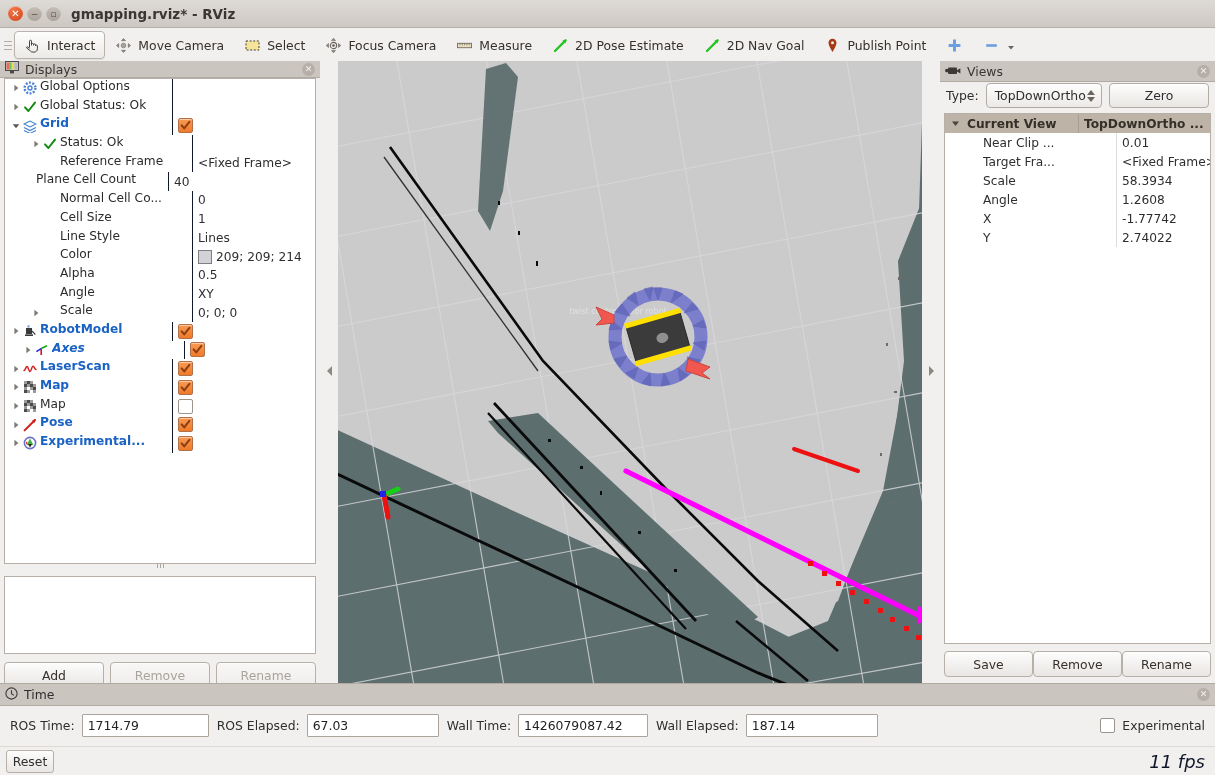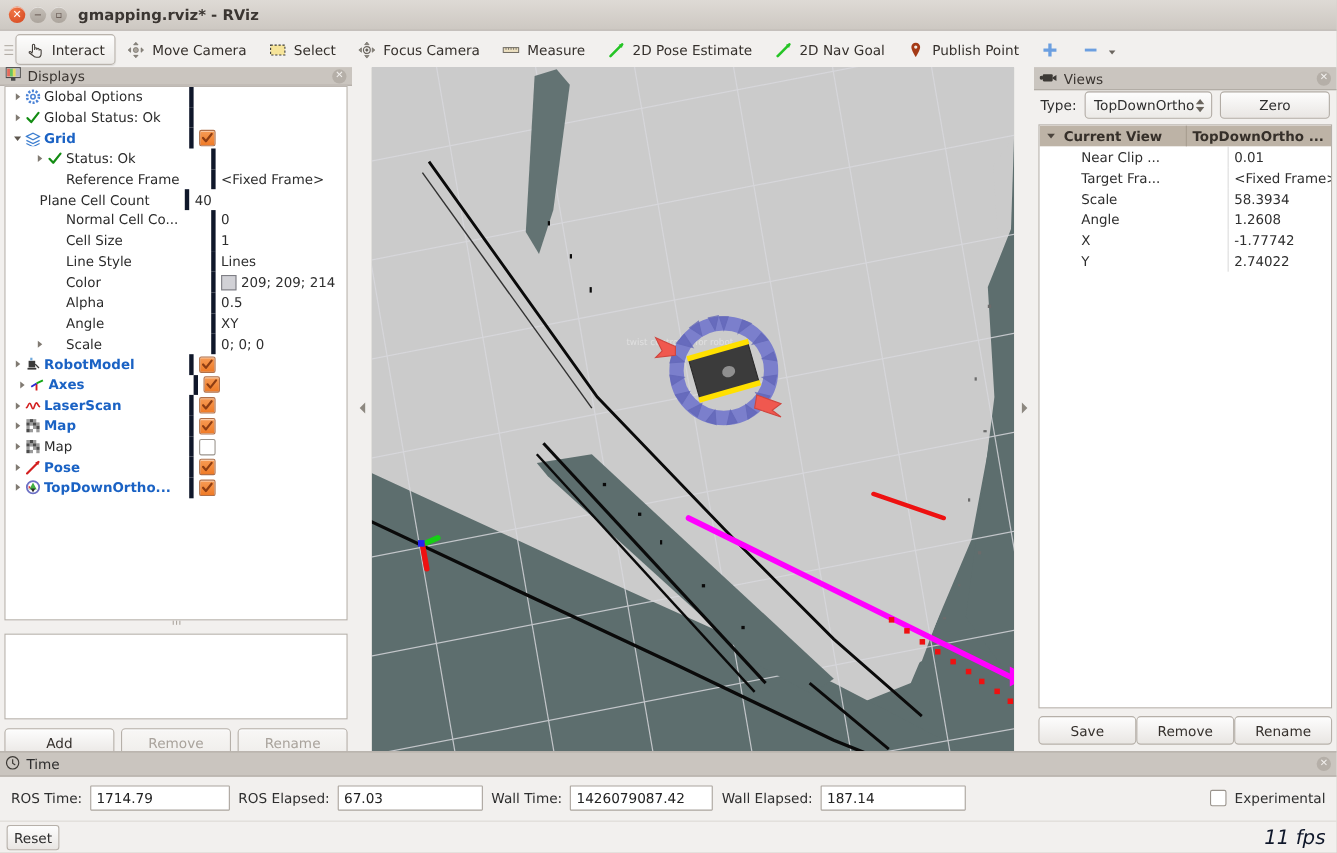--- a/index.html
+++ b/index.html
@@ -53,22 +53,22 @@
     font-size:9px;display:flex;align-items:center;justify-content:center;line-height:1;}
 
   
   .displays{position:absolute;left:0;top:0;width:320px;bottom:0;background:#f2f0ee;
     display:flex;flex-direction:column;}
   .tree{
     flex:0 0 auto;height:484px;margin:0 4px;background:#fff;border:1px solid #b6b0a9;
     overflow:hidden;position:relative;
   }
   .trow{display:flex;height:18.7px;align-items:center;font-size:12.2px;}
-  .tname{flex:0 0 163px;display:flex;align-items:center;height:100%;overflow:hidden;
-         white-space:nowrap;border-right:4px solid #0f172a;}
+  .tname{flex:0 0 163px;display:flex;height:100%;overflow:hidden;
+         white-space:nowrap;border-right:1px solid #0f172a;}
   .tval{flex:1;display:flex;align-items:center;gap:4px;padding-left:5px;height:100%;
         white-space:nowrap;overflow:hidden;}
   .arrow{width:13px;flex:0 0 13px;display:flex;align-items:center;justify-content:center;}
   .arrow svg{display:block;}
   .ti{width:15px;flex:0 0 15px;display:flex;align-items:center;justify-content:center;margin-right:3px;}
   .lbl{overflow:hidden;text-overflow:ellipsis;}
   .lbl.blue{color:#1a62c4;font-weight:bold;}
   .lbl.plain{color:#2b2b2b;}
   .chk{width:13px;height:13px;border:1px solid #b0704a;border-radius:2px;
        background:linear-gradient(#f79b55,#ef7b27);display:flex;align-items:center;
@@ -481,21 +481,21 @@
             </div>
             <div class="tval">
               <span class="chk">
                 <svg width="11" height="11" viewBox="0 0 11 11">
                   <path d="M1.6 5.4L4.2 8.4 9.4 1.8" fill="none" stroke="#8d3d13" stroke-width="2" stroke-linecap="round" stroke-linejoin="round"></path>
                 </svg>
               </span>
             </div>
           </div>
           <div class="trow">
-            <div class="tname" style="padding-left: 8px;">
+            <div class="tname" style="padding-left: 16px; font-style: italic;">
               <span class="arrow">
                 <svg width="8" height="8" viewBox="0 0 8 8">
                   <path d="M2.4 0.8l4 3.2-4 3.2z" fill="#807a72"></path>
                 </svg>
               </span>
               <span class="ti">
                 <svg width="14" height="14" viewBox="0 0 14 14">
                   <path d="M6.2 12V5.6" stroke="#d31f1f" stroke-width="1.7"></path>
                   <path d="M6.2 5.6L12 2.8" stroke="#16a816" stroke-width="1.7"></path>
                   <path d="M6.2 5.6L1.4 8.6" stroke="#2a2ad3" stroke-width="1.7"></path>
@@ -636,21 +636,21 @@
                 </svg>
               </span>
               <span class="ti">
                 <svg width="14" height="14" viewBox="0 0 14 14">
                   <circle cx="7" cy="7" r="5.6" fill="none" stroke="#6c70c4" stroke-width="1.6"></circle>
                   <path d="M7 2.6L10.4 9H3.6z" fill="#43b043"></path>
                   <path d="M7 11.4l-2.2-3.4h4.4z" fill="#2d2d2d"></path>
                   <path d="M3 5.4l2 1.6-2 1.6z" fill="#d33"></path>
                 </svg>
               </span>
-              <span class="lbl blue">TopDownOrtho...</span>
+              <span class="lbl blue">Experimental...</span>
             </div>
             <div class="tval">
               <span class="chk">
                 <svg width="11" height="11" viewBox="0 0 11 11">
                   <path d="M1.6 5.4L4.2 8.4 9.4 1.8" fill="none" stroke="#8d3d13" stroke-width="2" stroke-linecap="round" stroke-linejoin="round"></path>
                 </svg>
               </span>
             </div>
           </div>
         </div>

